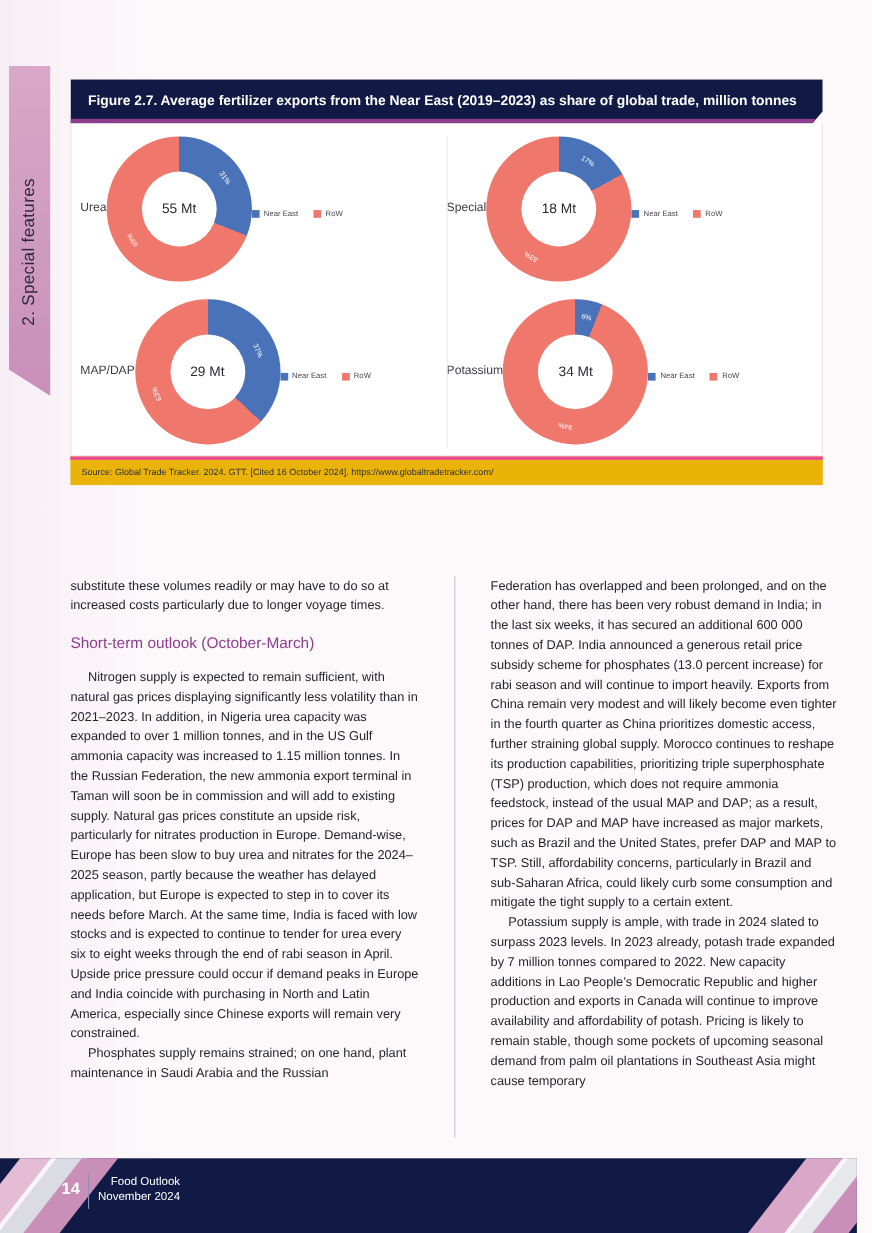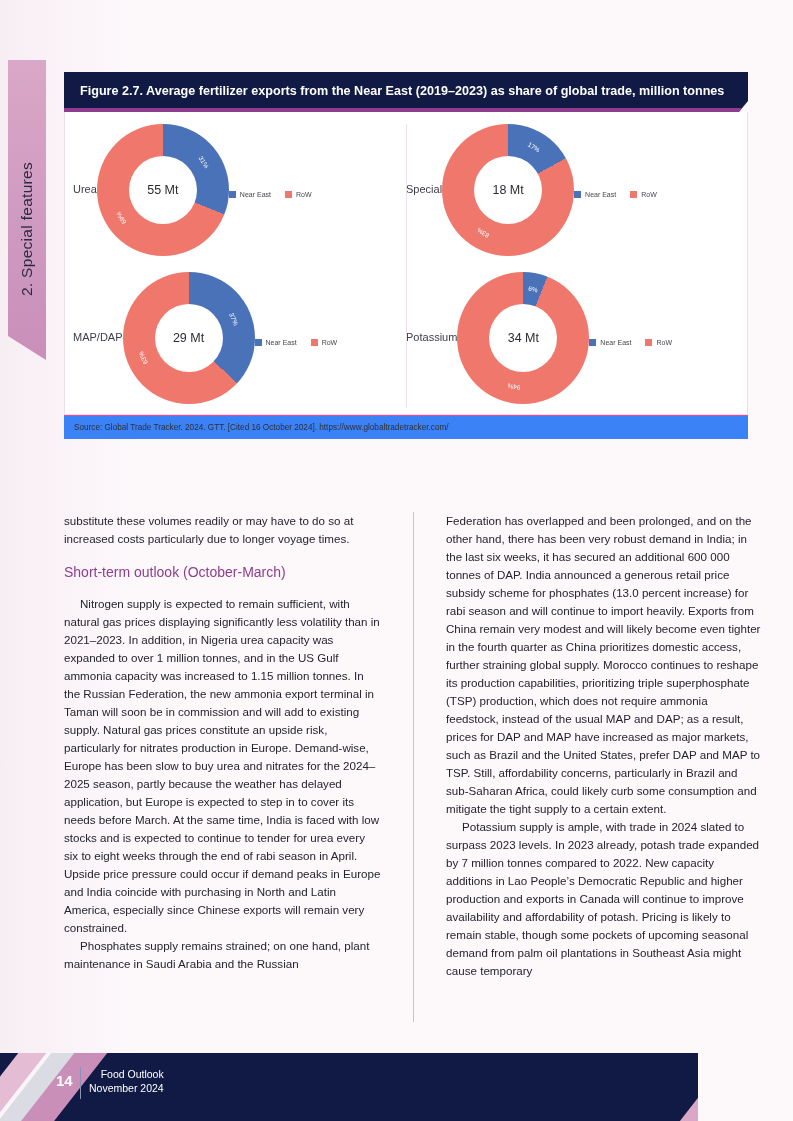--- a/index.html
+++ b/index.html
@@ -103,31 +103,31 @@
   }
   .legend {
     display: flex; gap: 14px; align-items: center;
     margin-top: 9px;
   }
   .legend-item { display: flex; align-items: center; gap: 4px; }
   .legend-swatch { width: 7px; height: 7px; }
   .legend-text { font-size: 7px; color: #45454f; }
 
   .fig-source {
-    border-top: 1px solid #ec4899;
+    border-top: 3px solid #ec4899;
     padding: 7px 10px 7px 10px;
     font-size: 8.2px;
     color: #2e2e38;
-    background: #3b82f6;
+    background: #eab308;
   }
 
   
   .columns {
     position: absolute;
-    left: 64px; top: 512px;
+    left: 64px; top: 524px;
     width: 672px; height: 510px;
     display: grid;
     grid-template-columns: 317px 1px 317px;
     gap: 32px;
   }
   .col-divider { background: #c9c2cb; }
   .col { font-size: 11.6px; line-height: 1.555; color: #24242e; }
   .col p { margin: 0; text-align: left; }
   .col p.indent { text-indent: 16px; }
   .col p .lead { font-weight: normal; }
@@ -135,21 +135,21 @@
     color: #8e3d8e;
     font-weight: normal;
     font-size: 14px;
     margin: 14px 0 11px 0;
   }
 
   
   .footer {
     position: absolute;
     left: 0; bottom: 0;
-    width: 698px; height: 68px;
+    width: 779px; height: 68px;
     background: #111a44;
     overflow: hidden;
   }
   .footer-stripe {
     position: absolute;
     width: 26px; height: 150px;
     background: #d9a7c7;
     transform: rotate(38deg);
   }
   .fs1 { left: -4px;  top: -42px; background: #e4bcd4; }

